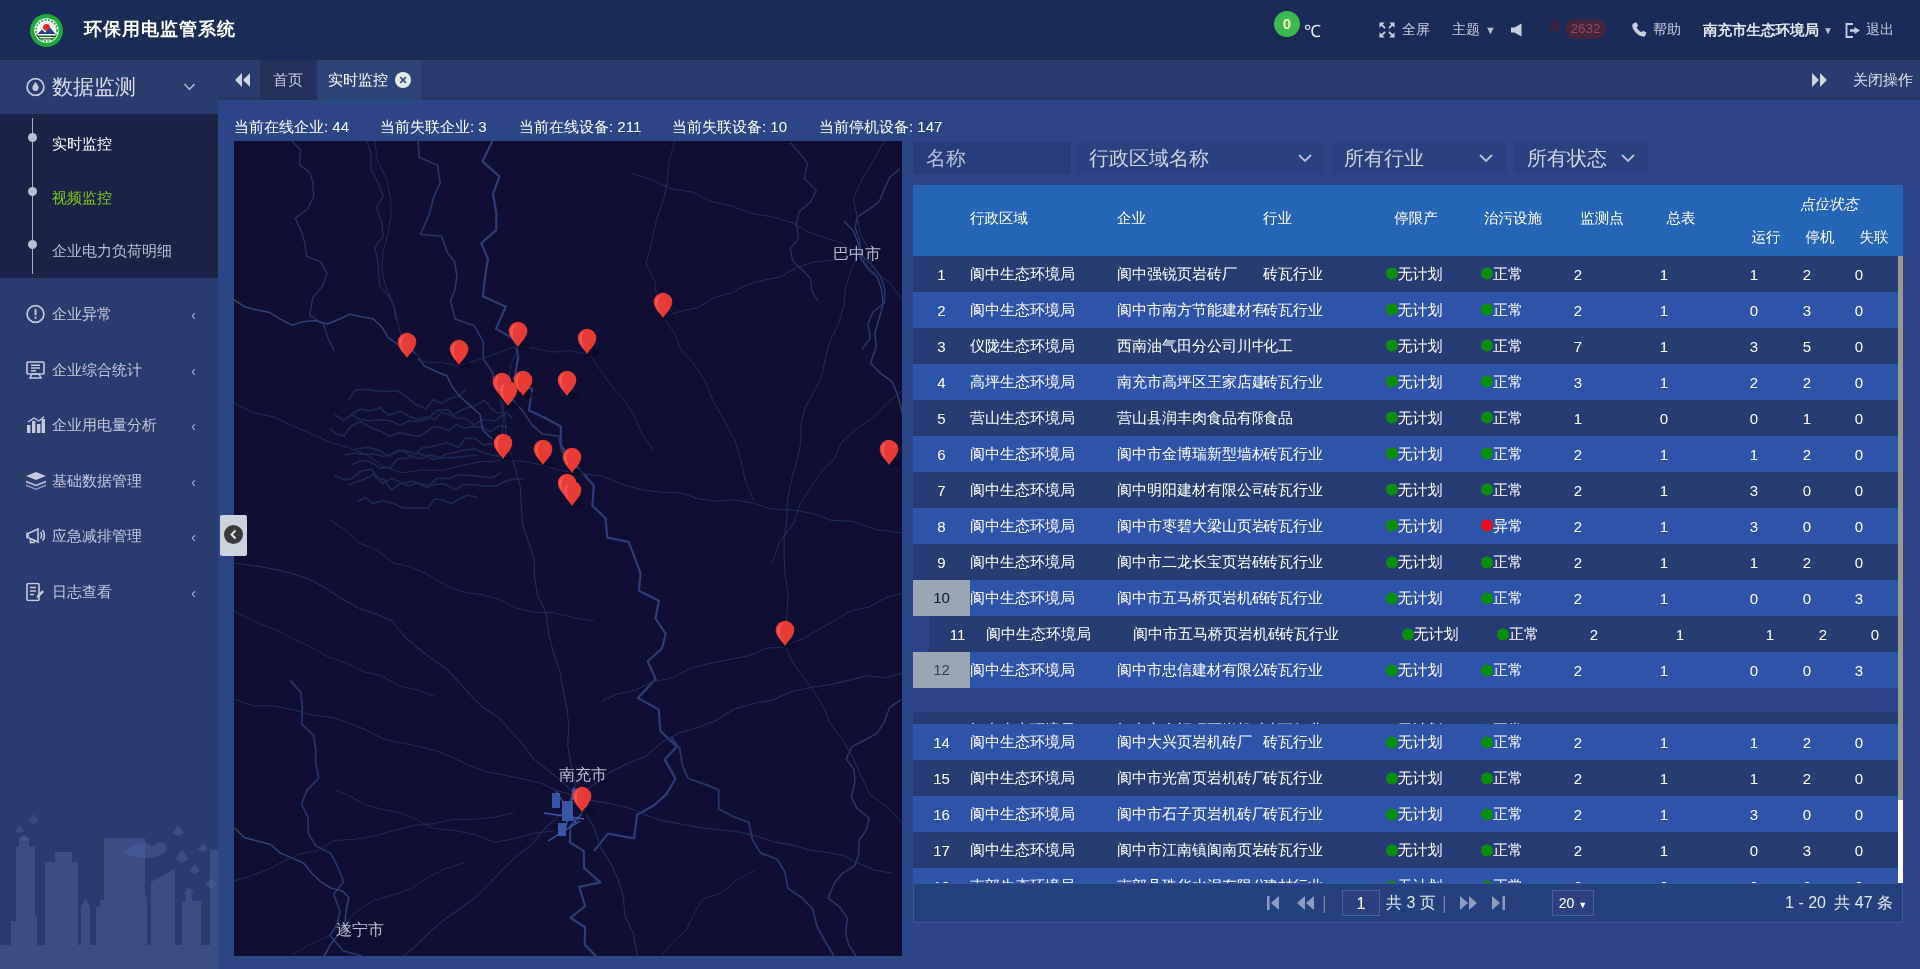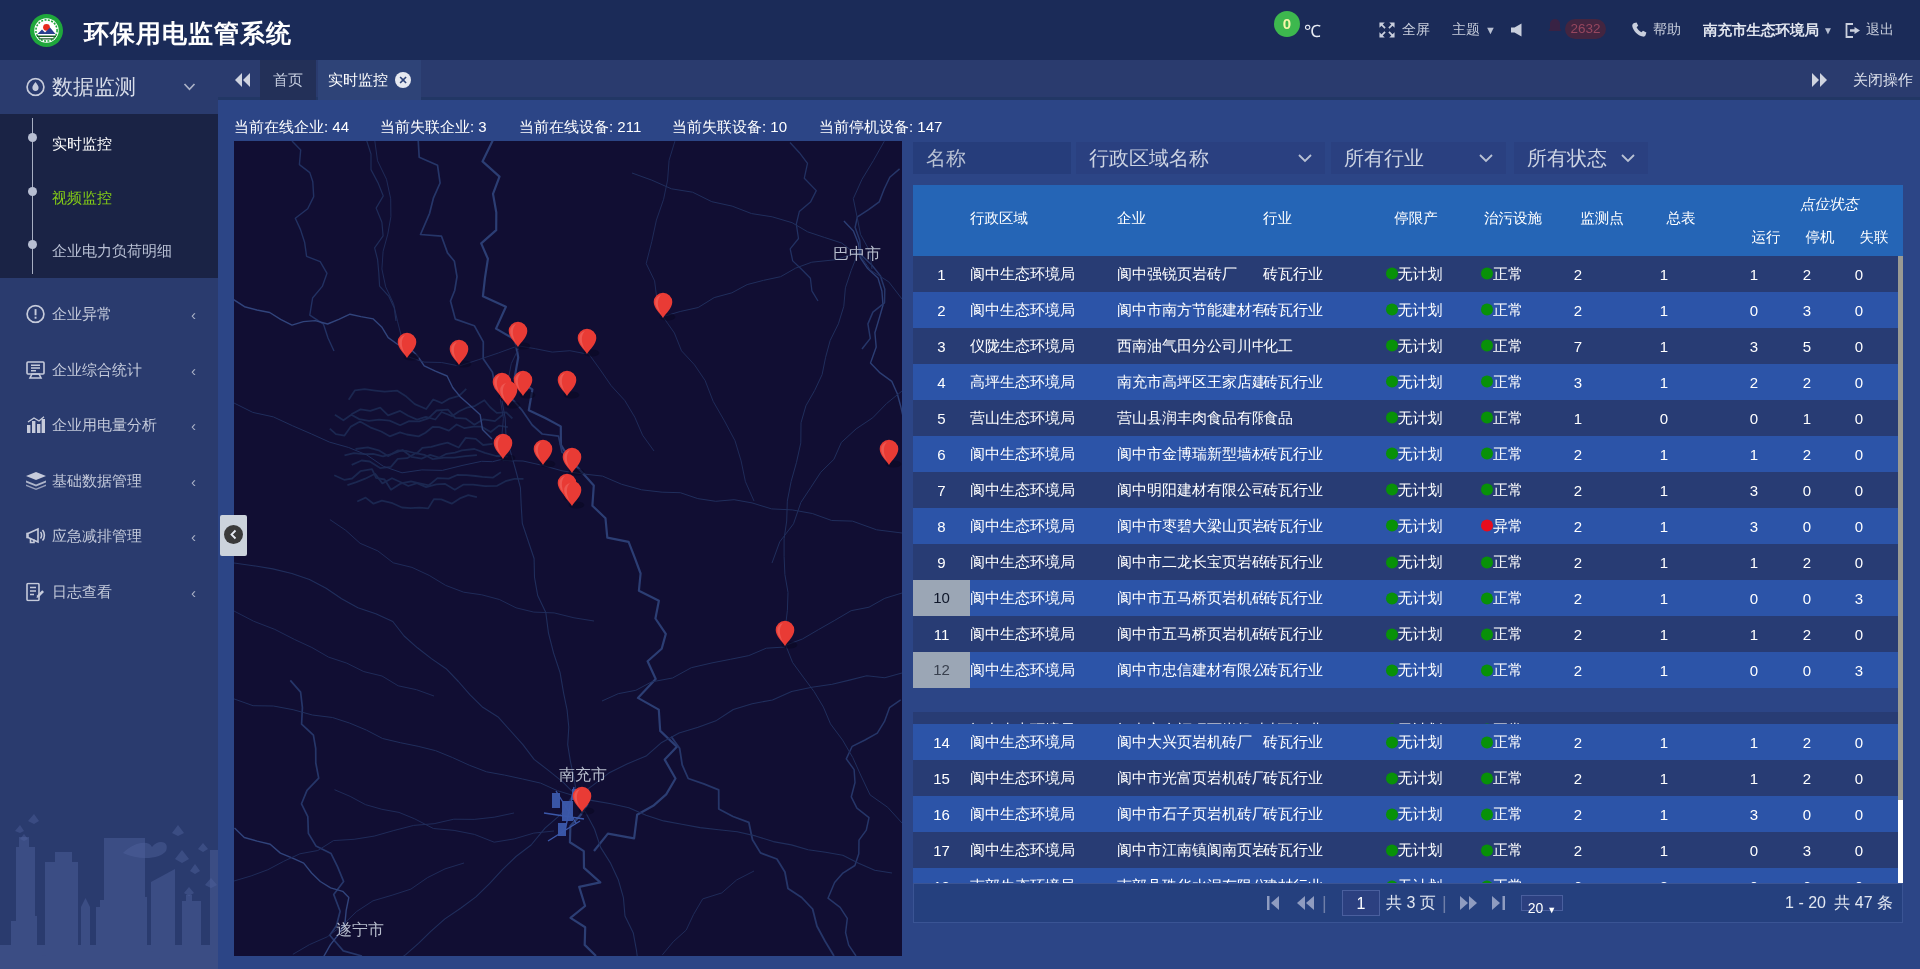--- a/index.html
+++ b/index.html
@@ -1,18 +1,18 @@
 <!DOCTYPE html>
 <html><head><meta charset="utf-8">
 <style>
 *{margin:0;padding:0;box-sizing:border-box;font-family:"Liberation Sans",sans-serif;}
 html,body{width:1920px;height:969px;overflow:hidden;background:#2c4586;}
 .abs{position:absolute;}
 #hdr{position:absolute;left:0;top:0;width:1920px;height:60px;background:#1b2b58;}
-#hdr .title{position:absolute;left:84px;top:17px;color:#fff;font-size:25px;font-weight:bold;letter-spacing:1px;}
+#hdr .title{position:absolute;left:84px;top:17px;color:#fff;font-size:18px;font-weight:bold;letter-spacing:1px;}
 #hdr .rt{position:absolute;top:0;height:60px;display:flex;align-items:center;color:#c9cfdd;font-size:14px;}
 #side{position:absolute;left:0;top:60px;width:218px;height:909px;background:#2a3b6e;overflow:hidden;}
 .mitem{position:absolute;left:0;width:218px;height:56px;color:#c3c9da;font-size:15px;}
 .mitem .txt{position:absolute;left:52px;top:50%;transform:translateY(-50%);}
 .mitem .chev{position:absolute;right:22px;top:50%;transform:translateY(-50%);font-size:13px;color:#aab1c6;}
 .micon{position:absolute;left:26px;top:50%;transform:translateY(-50%);}
 #sub{position:absolute;left:0;top:54px;width:218px;height:164px;background:#1a2345;}
 #sub .vline{position:absolute;left:32px;top:4px;width:1px;height:156px;background:#a7aec2;}
 #sub .dot{position:absolute;left:28px;width:9px;height:9px;border-radius:50%;background:#b7bed2;}
 #sub .si{position:absolute;left:52px;color:#b9c0d4;font-size:15px;}
@@ -483,21 +483,21 @@
       <span class="cl cb">阆中市五马桥页岩机砖</span>
       <span class="cl cc">砖瓦行业</span>
       <span class="cl cd"><span class="gdot"></span>无计划</span>
       <span class="cl ce"><span class="gdot"></span>正常</span>
       <span class="cl cf">2</span>
       <span class="cl cg">1</span>
       <span class="cl ch">0</span>
       <span class="cl ci">0</span>
       <span class="cl cj">3</span>
     </div>
-<div class="trow odd" style="left:0;top:360.5px;">
+<div class="trow odd" style="left:16px;top:360.5px;">
       <span class="cl cn">11</span>
       <span class="cl ca">阆中生态环境局</span>
       <span class="cl cb">阆中市五马桥页岩机砖</span>
       <span class="cl cc">砖瓦行业</span>
       <span class="cl cd"><span class="gdot"></span>无计划</span>
       <span class="cl ce"><span class="gdot"></span>正常</span>
       <span class="cl cf">2</span>
       <span class="cl cg">1</span>
       <span class="cl ch">1</span>
       <span class="cl ci">2</span>
@@ -619,16 +619,16 @@
         <path d="M0 0 L8 7 L0 14 Z"></path>
         <path d="M9 0 L17 7 L9 14 Z"></path>
       </g>
     </svg>
  <svg class="ic" style="left:578px;" width="14" height="14" viewBox="0 0 14 14">
       <g fill="#8f9cc0">
         <path d="M0 0 L8 7 L0 14 Z"></path>
         <rect x="10.5" y="0" width="2.5" height="14"></rect>
       </g>
     </svg>
- <div class="ic" style="left:607px;width:42px;height:16px;background:#2c4080;border:1px solid #4a5f9e;color:#fff;text-align:center;line-height:24px;font-size:14px;">20 <span style="font-size:9px;">▼</span></div>
+ <div class="ic" style="left:638px;width:42px;height:26px;background:#2c4080;border:1px solid #4a5f9e;color:#fff;text-align:center;line-height:24px;font-size:14px;">20 <span style="font-size:9px;">▼</span></div>
  <div class="ic" style="right:76px;color:#e2e7f1;white-space:nowrap;">1 - 20</div>
  <div class="ic" style="right:9px;color:#e2e7f1;white-space:nowrap;">共 47 条</div>
 </div>
 
 </body></html>

